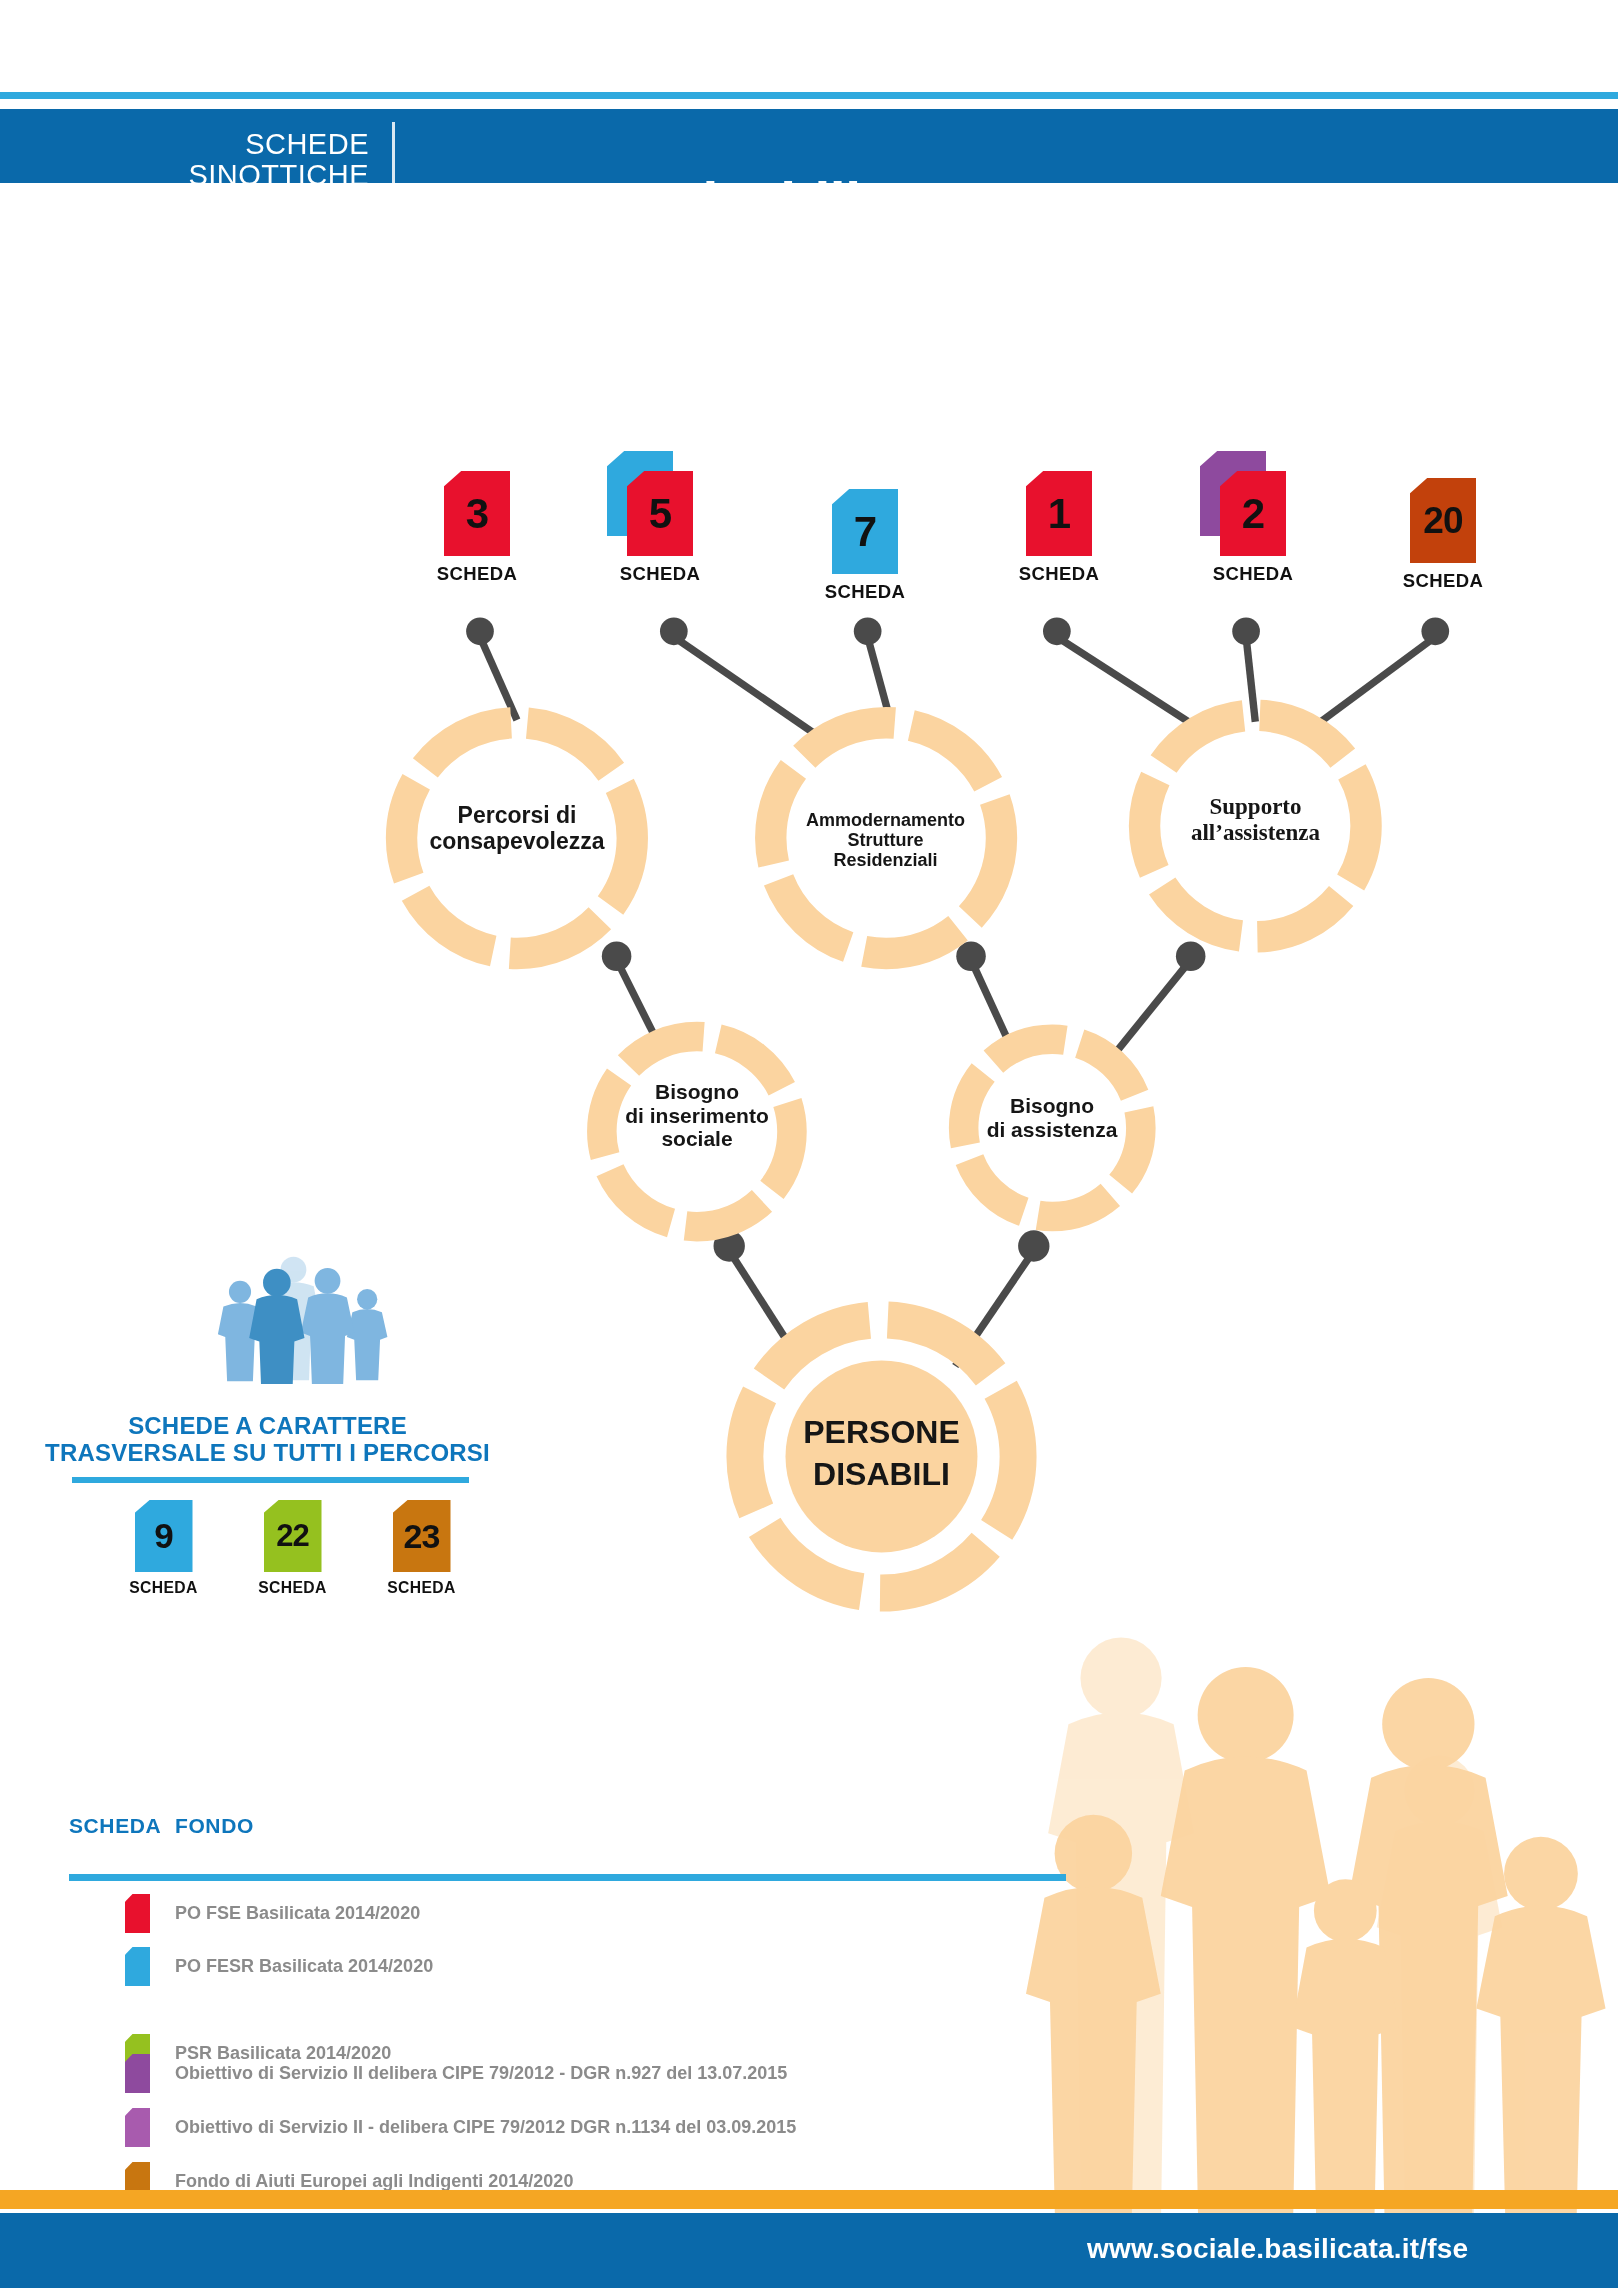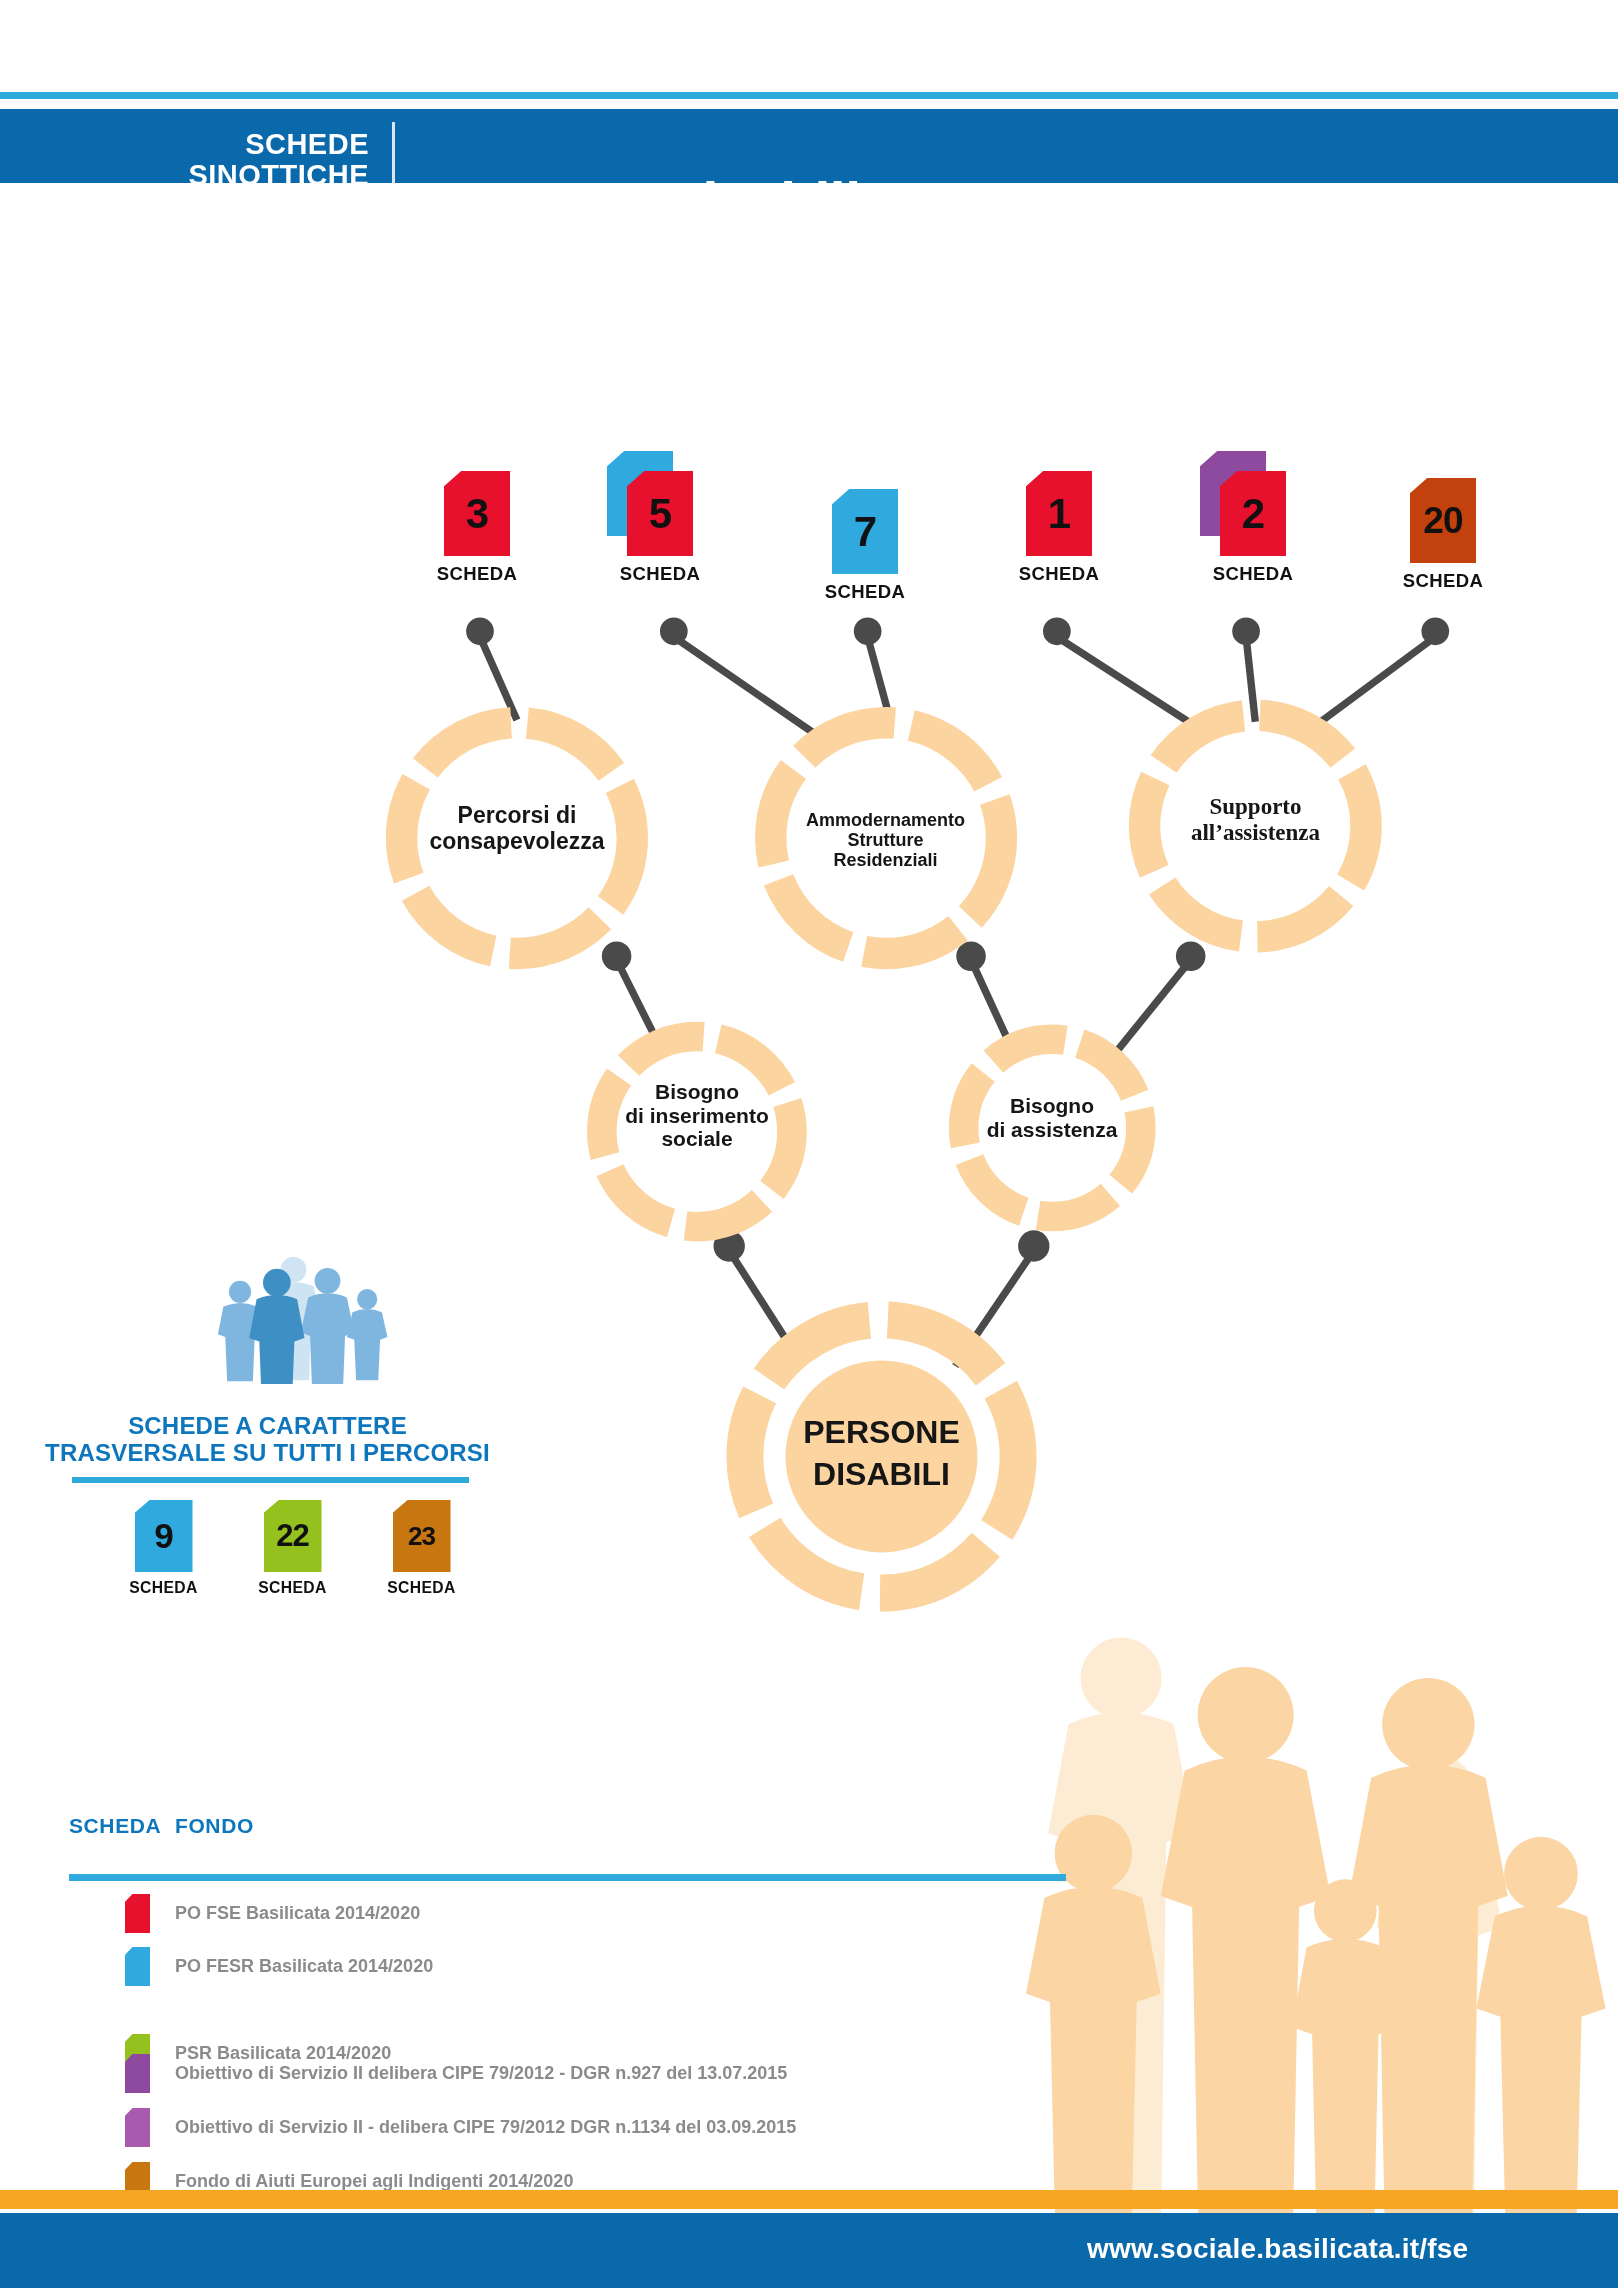--- a/index.html
+++ b/index.html
@@ -3,21 +3,21 @@
 <meta charset="utf-8">
 <style>
   html,body{margin:0;padding:0;background:#ffffff;}
   body{width:1619px;height:2289px;position:relative;overflow:hidden;
        font-family:"Liberation Sans",sans-serif;}
 
   
   .rule-top-thin{position:absolute;left:0;width:1619px;height:6.5px;background:#2FA9DE;}
   .header-band{position:absolute;left:0;width:1619px;background:#0A69AA;}
   .header-kicker{position:absolute;color:#ffffff;text-align:right;
-      font-family:"Liberation Sans",sans-serif;font-weight:700;
+      font-family:"Liberation Sans",sans-serif;font-weight:400;
       font-size:29px;line-height:31px;letter-spacing:0.5px;}
   .header-divider{position:absolute;width:2.8px;background:#ffffff;opacity:.85;}
   .header-title{position:absolute;color:#ffffff;font-size:57px;font-weight:700;
       letter-spacing:-0.5px;line-height:59px;white-space:nowrap;}
 
   
   .badge-group{position:absolute;text-align:center;}
   .badge-stack{position:relative;display:inline-block;}
   .badge{position:relative;width:66px;height:85px;display:block;
      clip-path:polygon(26% 0,100% 0,100% 100%,0 100%,0 18%);}
@@ -244,21 +244,21 @@
     <div class="badge" style="background:#95C11F;width:58px;height:72px;">
       <span class="num" style="font-size:31px;">22</span>
     </div>
   </div>
   <span class="badge-label" style="font-size:15.7px;">SCHEDA</span>
 </div>
 
 <div class="badge-group" style="left:380px;top:1500px;width:83px;">
   <div class="badge-stack">
     <div class="badge" style="background:#C87610;width:58px;height:72px;">
-      <span class="num" style="font-size:26px;">23</span>
+      <span class="num" style="font-size:34px;">23</span>
     </div>
   </div>
   <span class="badge-label" style="font-size:15.7px;">SCHEDA</span>
 </div>
 
 <svg class="people-right" style="left:978px;top:1606px;" width="646" height="637" viewBox="0 0 700 690">
   <g fill="#FBD4A0" opacity="0.45">
     <circle cx="155" cy="78" r="44"></circle>
     <path d="M98 128 q57 -26 114 0 l22 118 -30 10 -6 434 h-86 l-6 -434 -30 -10 z"></path>
     <circle cx="500" cy="200" r="38"></circle>

